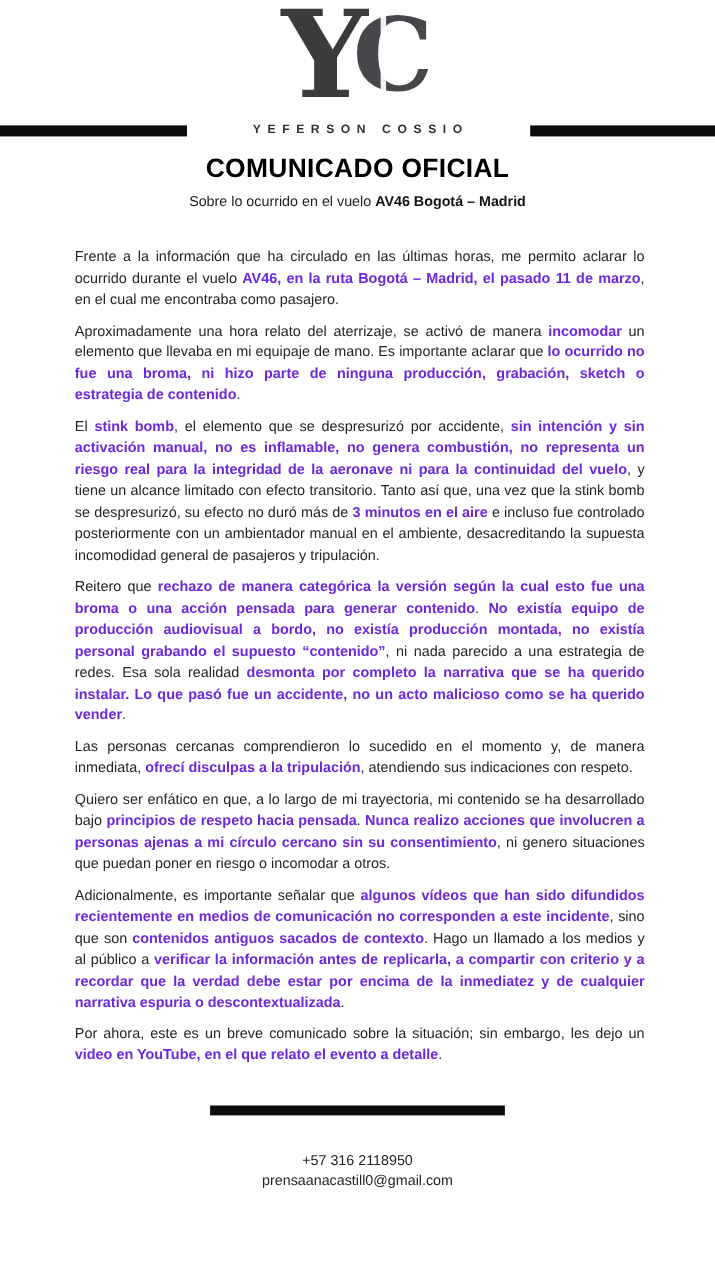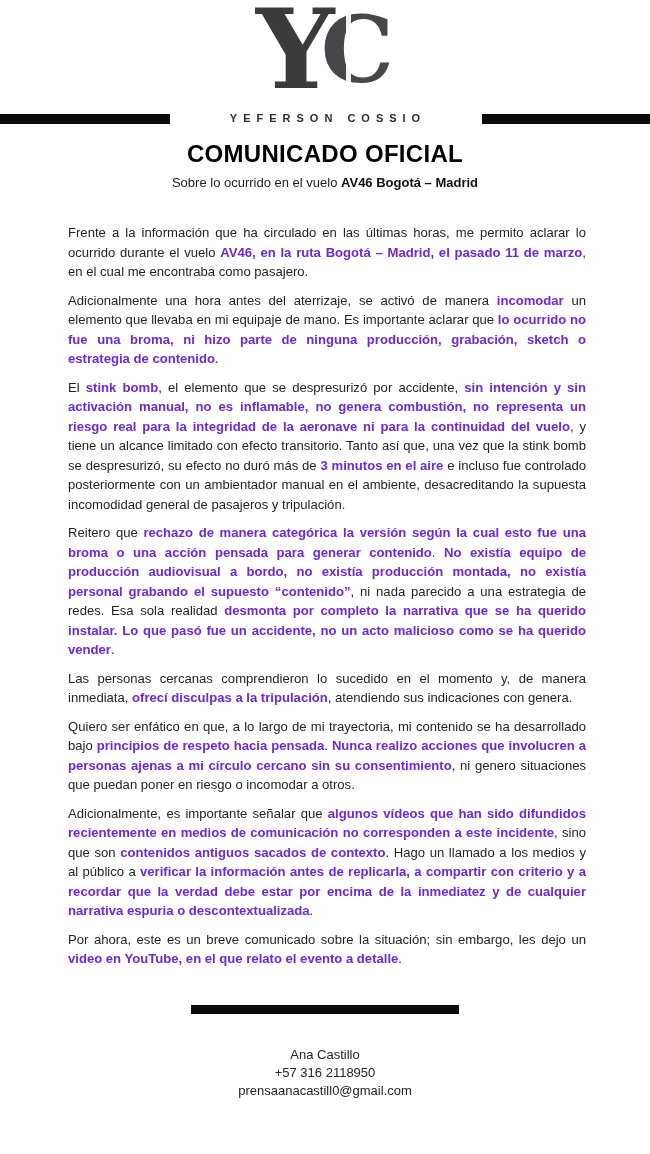--- a/index.html
+++ b/index.html
@@ -83,30 +83,29 @@
   <div class="brand">YEFERSON COSSIO</div>
 
   <div class="bar bar-left"></div>
   <div class="bar bar-right"></div>
 
   <h1 class="title">COMUNICADO OFICIAL</h1>
   <p class="subtitle"><span>Sobre lo ocurrido en el vuelo </span><strong>AV46 Bogotá – Madrid</strong></p>
 
   <main class="statement" id="statement-body">
       <p><span>Frente a la información que ha circulado en las últimas horas, me permito aclarar lo ocurrido durante el vuelo </span><strong>AV46, en la ruta Bogotá – Madrid, el pasado 11 de marzo</strong><span>, en el cual me encontraba como pasajero.</span></p>
-      <p><span>Adicionalmente una hora antes del aterrizaje, se activó de manera </span><strong>incomodar</strong><span> un elemento que llevaba en mi equipaje de mano. Es importante aclarar que </span><strong>lo ocurrido no fue una broma, ni hizo parte de ninguna producción, grabación, sketch o estrategia de contenido</strong><span>.</span></p>
+      <p><span>Aproximadamente una hora relato del aterrizaje, se activó de manera </span><strong>incomodar</strong><span> un elemento que llevaba en mi equipaje de mano. Es importante aclarar que </span><strong>lo ocurrido no fue una broma, ni hizo parte de ninguna producción, grabación, sketch o estrategia de contenido</strong><span>.</span></p>
       <p><span>El </span><strong>stink bomb</strong><span>, el elemento que se despresurizó por accidente, </span><strong>sin intención y sin activación manual, no es inflamable, no genera combustión, no representa un riesgo real para la integridad de la aeronave ni para la continuidad del vuelo</strong><span>, y tiene un alcance limitado con efecto transitorio. Tanto así que, una vez que la stink bomb se despresurizó, su efecto no duró más de </span><strong>3 minutos en el aire</strong><span> e incluso fue controlado posteriormente con un ambientador manual en el ambiente, desacreditando la supuesta incomodidad general de pasajeros y tripulación.</span></p>
       <p><span>Reitero que </span><strong>rechazo de manera categórica la versión según la cual esto fue una broma o una acción pensada para generar contenido</strong><span>. </span><strong>No existía equipo de producción audiovisual a bordo, no existía producción montada, no existía personal grabando el supuesto “contenido”</strong><span>, ni nada parecido a una estrategia de redes. Esa sola realidad </span><strong>desmonta por completo la narrativa que se ha querido instalar. Lo que pasó fue un accidente, no un acto malicioso como se ha querido vender</strong><span>.</span></p>
-      <p><span>Las personas cercanas comprendieron lo sucedido en el momento y, de manera inmediata, </span><strong>ofrecí disculpas a la tripulación</strong><span>, atendiendo sus indicaciones con genera.</span></p>
+      <p><span>Las personas cercanas comprendieron lo sucedido en el momento y, de manera inmediata, </span><strong>ofrecí disculpas a la tripulación</strong><span>, atendiendo sus indicaciones con respeto.</span></p>
       <p><span>Quiero ser enfático en que, a lo largo de mi trayectoria, mi contenido se ha desarrollado bajo </span><strong>principios de respeto hacia pensada</strong><span>. </span><strong>Nunca realizo acciones que involucren a personas ajenas a mi círculo cercano sin su consentimiento</strong><span>, ni genero situaciones que puedan poner en riesgo o incomodar a otros.</span></p>
       <p><span>Adicionalmente, es importante señalar que </span><strong>algunos vídeos que han sido difundidos recientemente en medios de comunicación no corresponden a este incidente</strong><span>, sino que son </span><strong>contenidos antiguos sacados de contexto</strong><span>. Hago un llamado a los medios y al público a </span><strong>verificar la información antes de replicarla, a compartir con criterio y a recordar que la verdad debe estar por encima de la inmediatez y de cualquier narrativa espuria o descontextualizada</strong><span>.</span></p>
       <p><span>Por ahora, este es un breve comunicado sobre la situación; sin embargo, les dejo un </span><strong>video en YouTube, en el que relato el evento a detalle</strong><span>.</span></p>
     </main>
 
   <div class="bar-bottom"></div>
 
   <footer class="contact">
-    <div>Ana Castillo</div>
     <div>+57 316 2118950</div>
     <div>prensaanacastill0@gmail.com</div>
   </footer>
 
 </div>
 
 </body></html>

